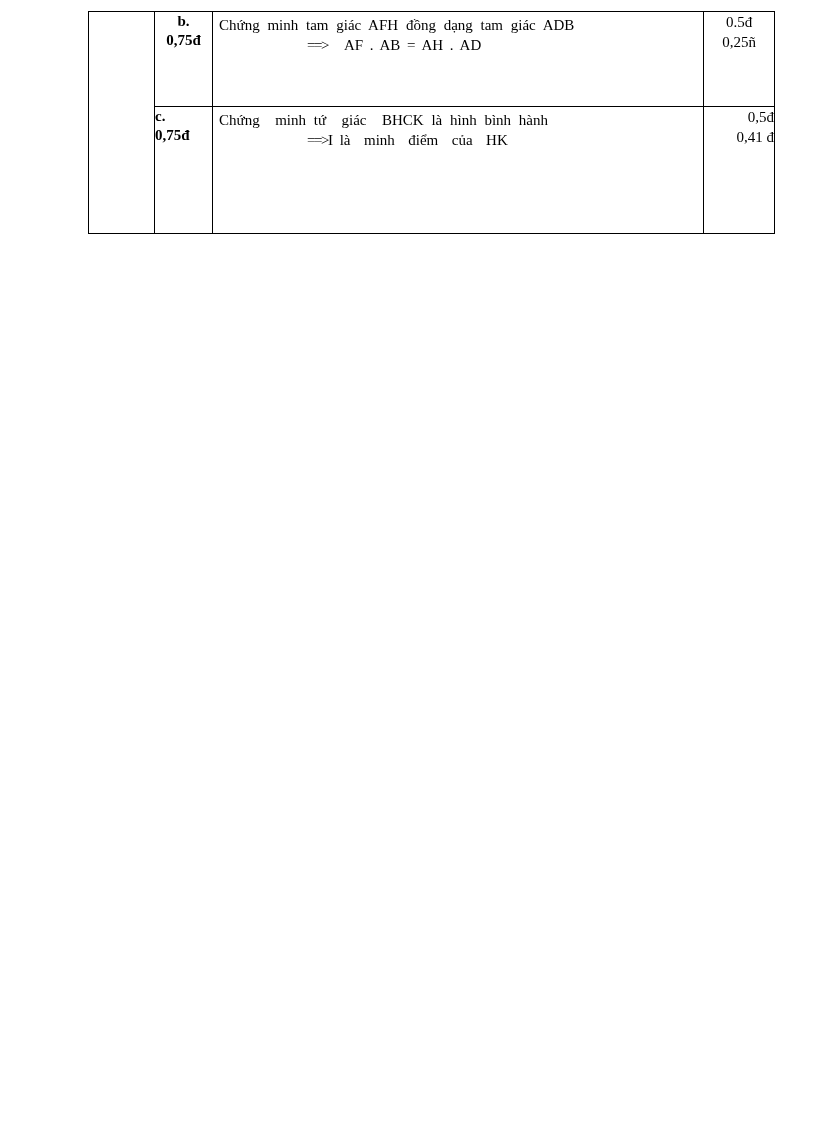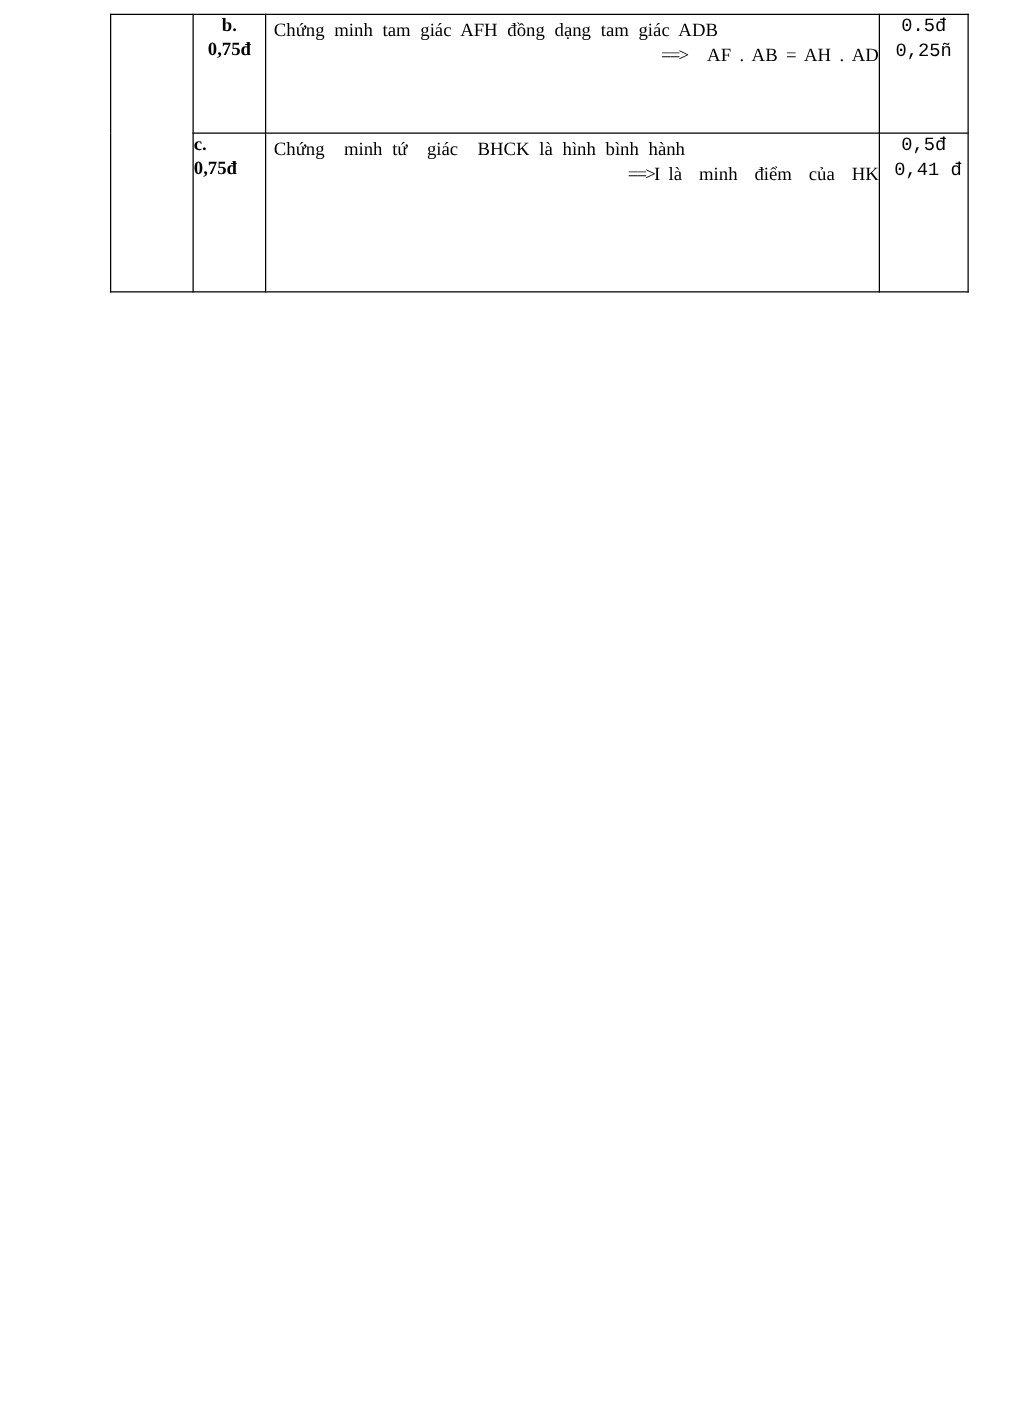--- a/index.html
+++ b/index.html
@@ -31,50 +31,49 @@
     padding: 0;
     vertical-align: top;
     overflow: hidden;
   }
   tr.row-b { height: 95px; }
   tr.row-c { height: 127px; }
 
   td.empty-col { width: 65px; }
   td.label-col { width: 57px; vertical-align: middle; font-weight: bold; line-height: 19px; }
   td.content-col { width: 490px; margin-top: 16px; }
-  td.points-col { width: 70px; font-family: Liberation Mono, monospace; }
+  td.points-col { width: 70px; }
 
   td.label-b { text-align: center; }
   td.label-c { text-align: left; padding-left: 6px; }
 
   td.content-col .line {
     white-space: pre-wrap;
     line-height: 20px;
   }
   .statement {
     padding: 3px 4px 0 6px;
     word-spacing: 4px;
   }
   .derivation {
     padding-left: 94px;
     word-spacing: 3px;
-    text-align: right;
   }
   .arrow {
     letter-spacing: -1.5px;
   }
   .derive-b .deriv-text { padding-left: 16px; }
   .derive-c .deriv-text { padding-left: 0; }
 
   td.points-col .pline {
     white-space: pre-wrap;
     line-height: 20px;
   }
   td.points-b { text-align: center; padding-top: 3px; }
-  td.points-c { text-align: center; padding: 2px 0 0 4px; }
+  td.points-c { text-align: right; padding: 2px 0 0 4px; }
   td.points-c .pline2 { padding-left: 7px; }
 </style>
 </head>
 <body>
 
 <div class="page">
   <table class="rubric">
     <tbody>
       <tr class="row-b">
         <td class="empty-col" rowspan="2"></td>

